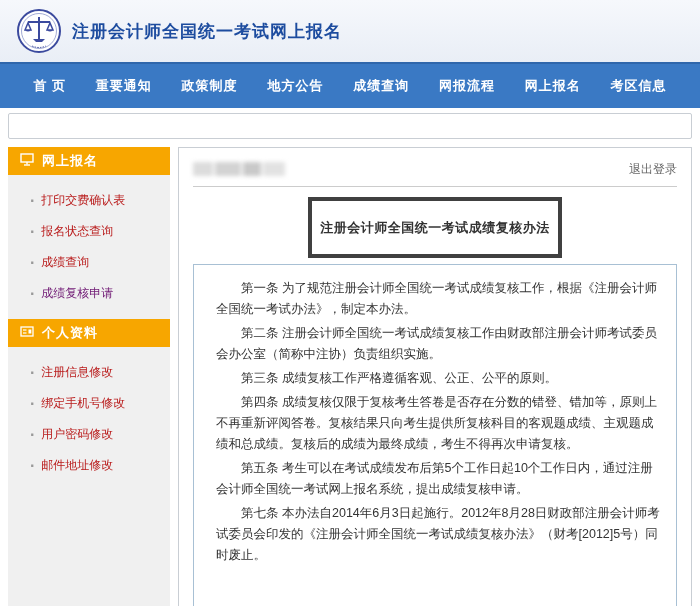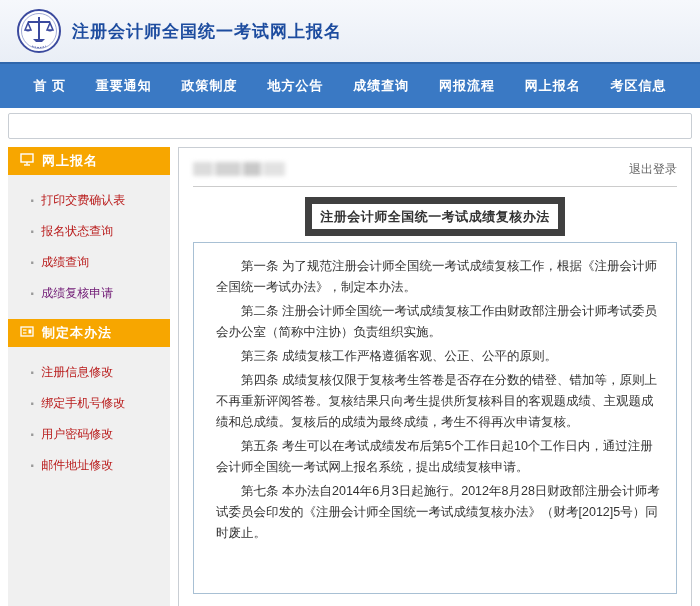--- a/index.html
+++ b/index.html
@@ -42,21 +42,21 @@
   .blur-name { display:inline-flex; gap:2px; filter:blur(2px); }
   .blur-name i { display:inline-block; height:14px; border-radius:1px; }
   .blur-name i:nth-child(1){ width:20px; background:#dcdcdc; }
   .blur-name i:nth-child(2){ width:26px; background:#d3d3d3; }
   .blur-name i:nth-child(3){ width:18px; background:#c9c9c9; }
   .blur-name i:nth-child(4){ width:22px; background:#e2e2e2; }
   .logout { font-size:12px; color:#666; text-decoration:none; cursor:pointer; }
   .content hr { border:none; border-top:1px solid #ccc; margin:8px 0 10px 0; }
 
   .title-row { text-align:center; margin-bottom:6px; }
-  .red-box { display:inline-block; border:7px solid #404040; padding:3px 8px;text-align:center; }
+  .red-box { display:inline-block; border:4px solid #404040; padding:17px 8px;text-align:center; }
   .doc-title { font-size:13px; font-weight:bold; color:#333; letter-spacing:0.5px; }
 
   .text-box { border:1px solid #a8c0d4; padding:10px 12px 14px 22px; min-height:352px; }
   .para { font-size:12.5px; color:#333; line-height:21px; text-indent:2em; margin:3px 0; }
 </style>
 </head>
 <body>
 
 <div class="page">
 
@@ -137,21 +137,21 @@
 
       <div class="side-header">
         <span class="side-icon">
           <svg width="14" height="13" viewBox="0 0 14 13">
             <rect x="1" y="2" width="12" height="9" fill="none" stroke="#fff" stroke-width="1.3"></rect>
             <line x1="3" y1="5" x2="6.5" y2="5" stroke="#fff" stroke-width="1.2"></line>
             <line x1="3" y1="8" x2="6.5" y2="8" stroke="#fff" stroke-width="1.2"></line>
             <rect x="8.5" y="4.5" width="2.8" height="4" fill="#fff"></rect>
           </svg>
         </span>
-        <span>制定本办法</span>
+        <span>个人资料</span>
       </div>
       <ul class="side-list">
 
           <li class="side-item">
             <span class="dot">·</span>
             <a class="side-link">注册信息修改</a>
           </li>
 
           <li class="side-item">
             <span class="dot">·</span>

